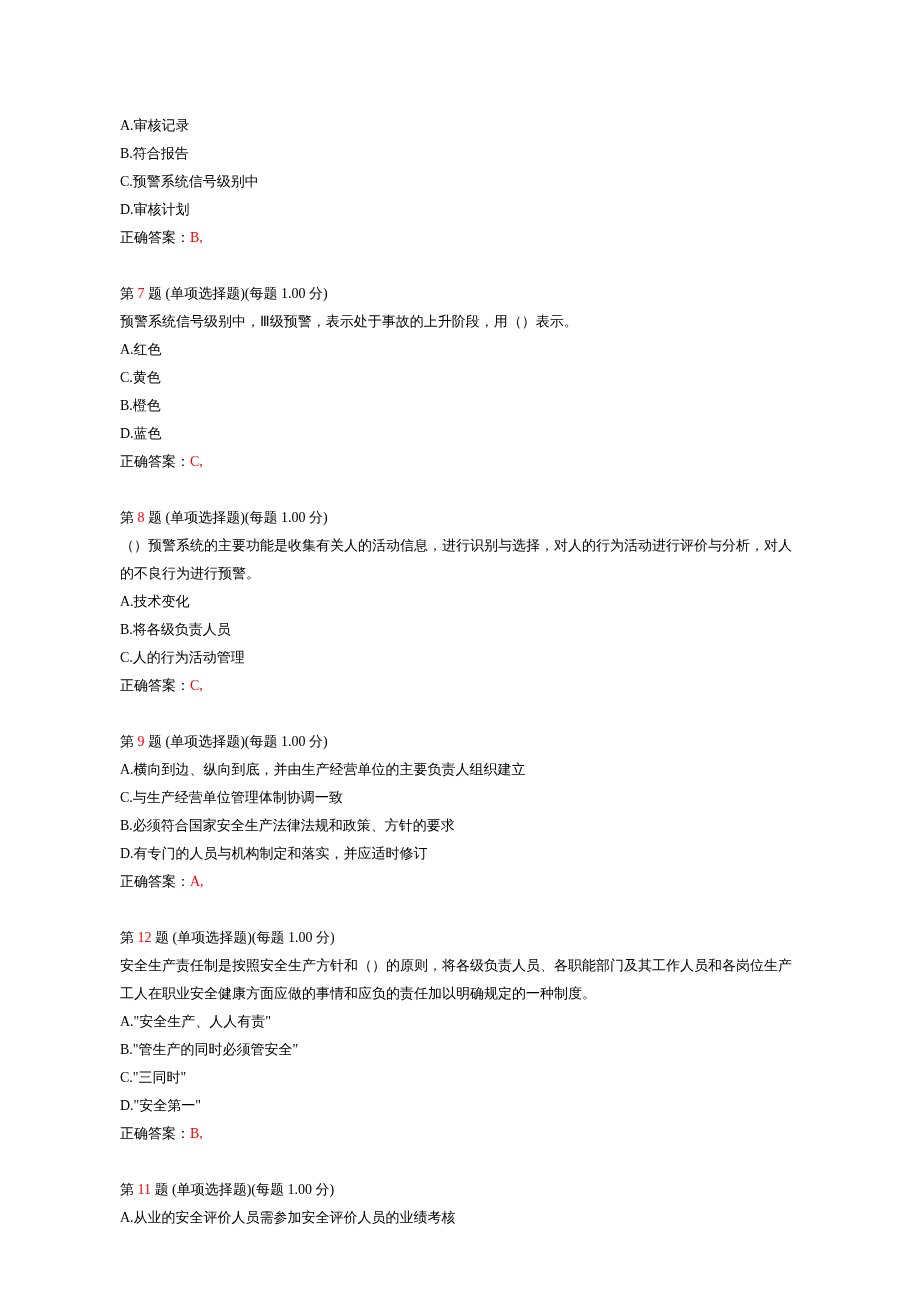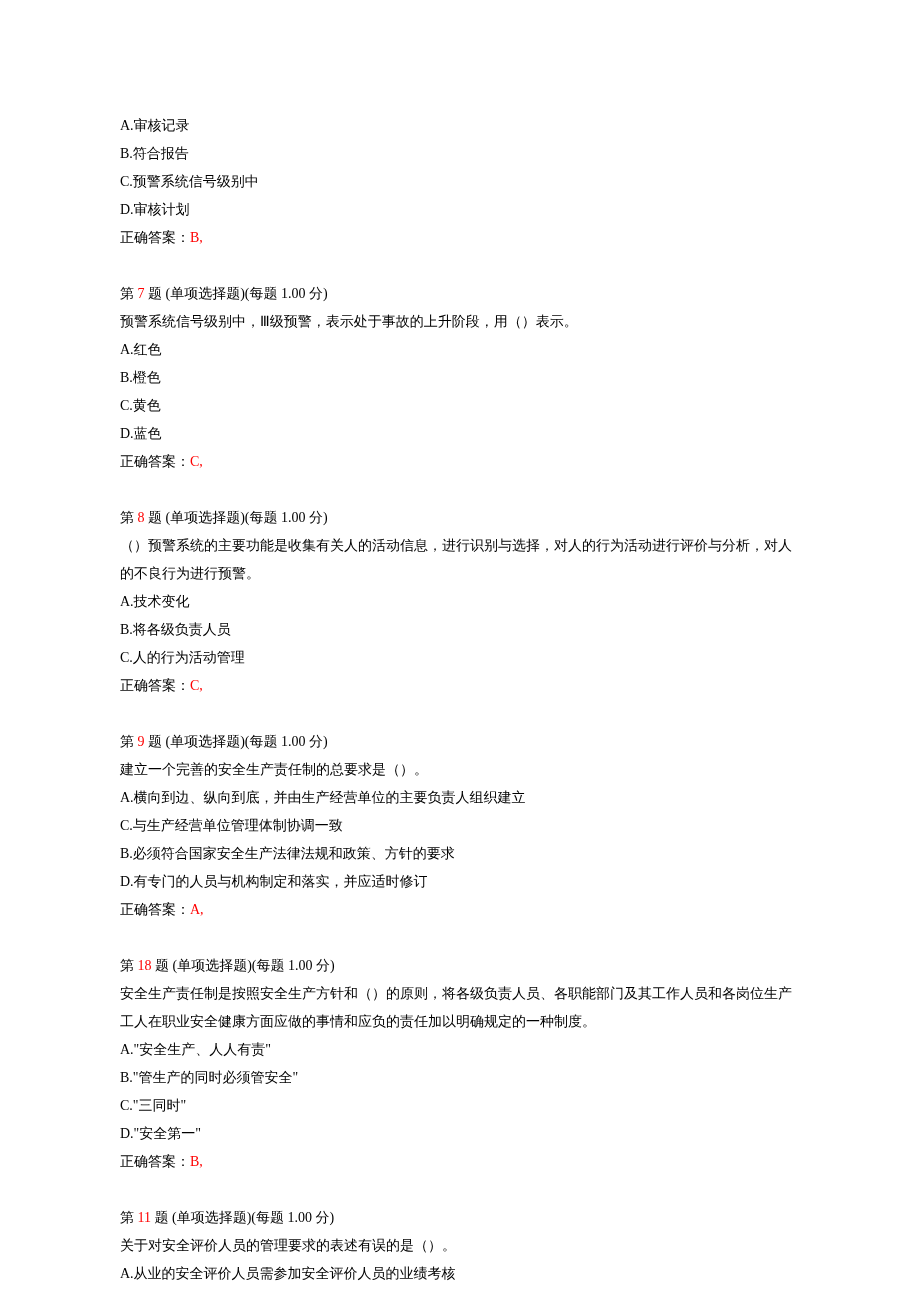--- a/index.html
+++ b/index.html
@@ -40,22 +40,22 @@
     <span>正确答案：</span><span class="red">B,</span>
   </span>
 
   <div class="spacer"></div>
 
   <span class="line">
     <span>第 </span><span class="red">7</span><span> 题 (单项选择题)(每题 1.00 分)</span>
   </span>
   <span class="line">预警系统信号级别中，Ⅲ级预警，表示处于事故的上升阶段，用（）表示。</span>
   <span class="line">A.红色</span>
+  <span class="line">C.黄色</span>
   <span class="line">B.橙色</span>
-  <span class="line">C.黄色</span>
   <span class="line">D.蓝色</span>
   <span class="line">
     <span>正确答案：</span><span class="red">C,</span>
   </span>
 
   <div class="spacer"></div>
 
   <span class="line">
     <span>第 </span><span class="red">8</span><span> 题 (单项选择题)(每题 1.00 分)</span>
   </span>
@@ -65,44 +65,42 @@
   <span class="line">C.人的行为活动管理</span>
   <span class="line">
     <span>正确答案：</span><span class="red">C,</span>
   </span>
 
   <div class="spacer"></div>
 
   <span class="line">
     <span>第 </span><span class="red">9</span><span> 题 (单项选择题)(每题 1.00 分)</span>
   </span>
-  <span class="line">建立一个完善的安全生产责任制的总要求是（）。</span>
   <span class="line">A.横向到边、纵向到底，并由生产经营单位的主要负责人组织建立</span>
   <span class="line">C.与生产经营单位管理体制协调一致</span>
   <span class="line">B.必须符合国家安全生产法律法规和政策、方针的要求</span>
   <span class="line">D.有专门的人员与机构制定和落实，并应适时修订</span>
   <span class="line">
     <span>正确答案：</span><span class="red">A,</span>
   </span>
 
   <div class="spacer"></div>
 
   <span class="line">
-    <span>第 </span><span class="red">18</span><span> 题 (单项选择题)(每题 1.00 分)</span>
+    <span>第 </span><span class="red">12</span><span> 题 (单项选择题)(每题 1.00 分)</span>
   </span>
   <span class="line">安全生产责任制是按照安全生产方针和（）的原则，将各级负责人员、各职能部门及其工作人员和各岗位生产工人在职业安全健康方面应做的事情和应负的责任加以明确规定的一种制度。</span>
   <span class="line">A."安全生产、人人有责"</span>
   <span class="line">B."管生产的同时必须管安全"</span>
   <span class="line">C."三同时"</span>
   <span class="line">D."安全第一"</span>
   <span class="line">
     <span>正确答案：</span><span class="red">B,</span>
   </span>
 
   <div class="spacer"></div>
 
   <span class="line">
     <span>第 </span><span class="red">11</span><span> 题 (单项选择题)(每题 1.00 分)</span>
   </span>
-  <span class="line">关于对安全评价人员的管理要求的表述有误的是（）。</span>
   <span class="line">A.从业的安全评价人员需参加安全评价人员的业绩考核</span>
 
 </div>
 
 </body></html>

